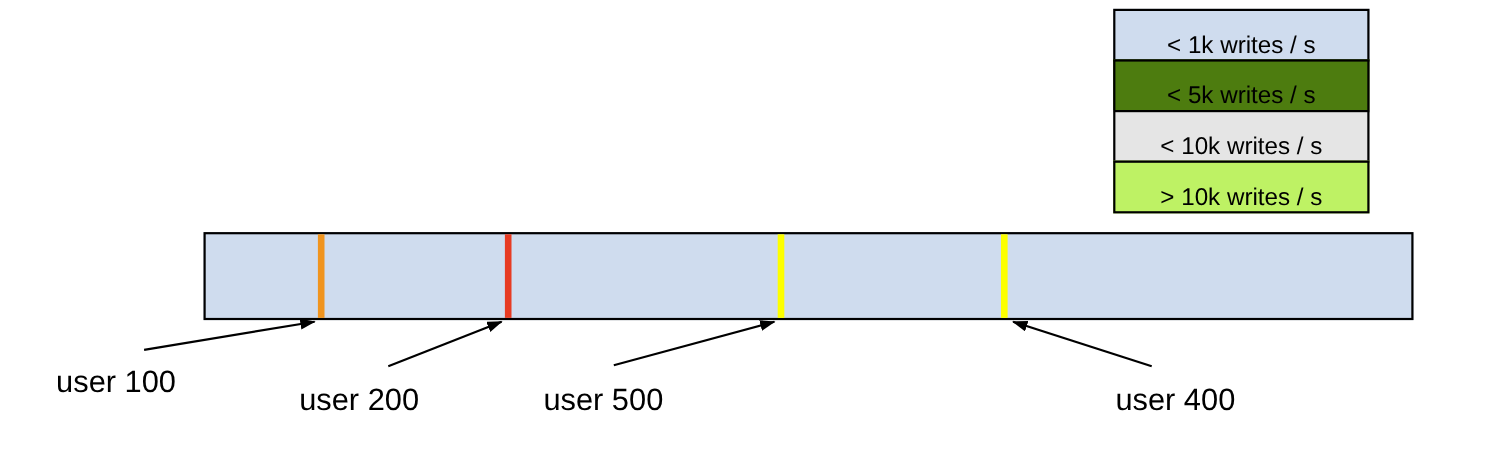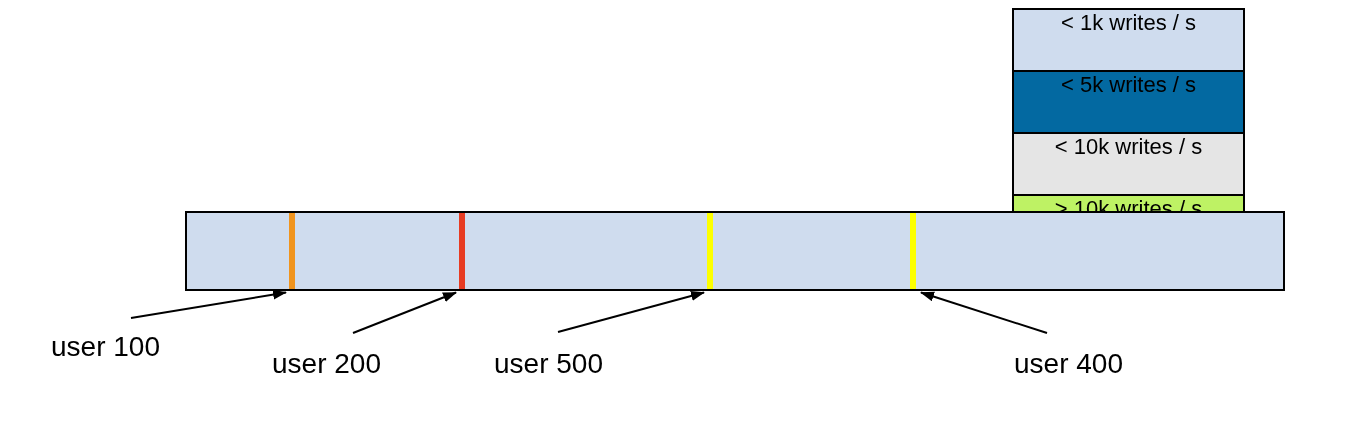--- a/index.html
+++ b/index.html
@@ -23,25 +23,25 @@
     color: #000000;
     white-space: nowrap;
   }
   .legend {
     position: absolute;
     left: 1012px;
     top: 8px;
     width: 233px;
   }
   .legend-row {
-    height: 64px;
+    height: 48px;
     border: 2px solid #1d4ed8;
     margin-top: -2px;
     display: flex;
-    align-items: flex-start;
+    align-items: flex-end;
     justify-content: center;
     font-size: 22px;
     color: #000000;
     white-space: nowrap;
   }
   .legend-row:first-child { margin-top: 0; }
   .users-table {
     position: absolute;
     left: 185px;
     top: 211px;
@@ -77,21 +77,21 @@
 </head>
 <body style="background: rgb(255, 255, 255);">
 
 <div class="canvas">
 
 
   <div class="legend" id="legend">
       <div class="legend-row" style="background: rgb(207, 220, 238); border-color: rgb(0, 0, 0);">
         <span>&lt; 1k writes / s</span>
       </div>
-      <div class="legend-row" style="background: #0369a1; border-color: rgb(0, 0, 0);">
+      <div class="legend-row" style="background: #4d7c0f; border-color: rgb(0, 0, 0);">
         <span>&lt; 5k writes / s</span>
       </div>
       <div class="legend-row" style="background: #e5e5e5; border-color: rgb(0, 0, 0);">
         <span>&lt; 10k writes / s</span>
       </div>
       <div class="legend-row" style="background: #bef264; border-color: rgb(0, 0, 0);">
         <span>&gt; 10k writes / s</span>
       </div>
     </div>
 

